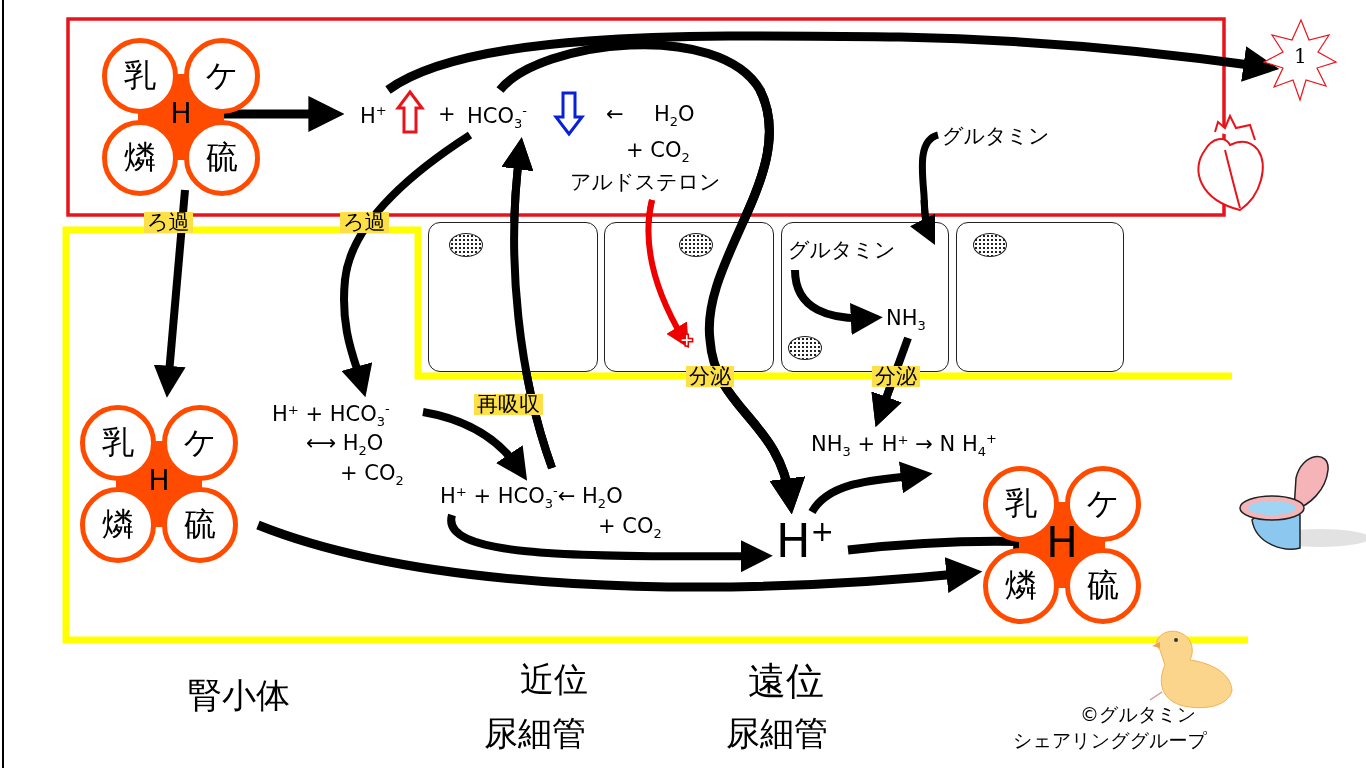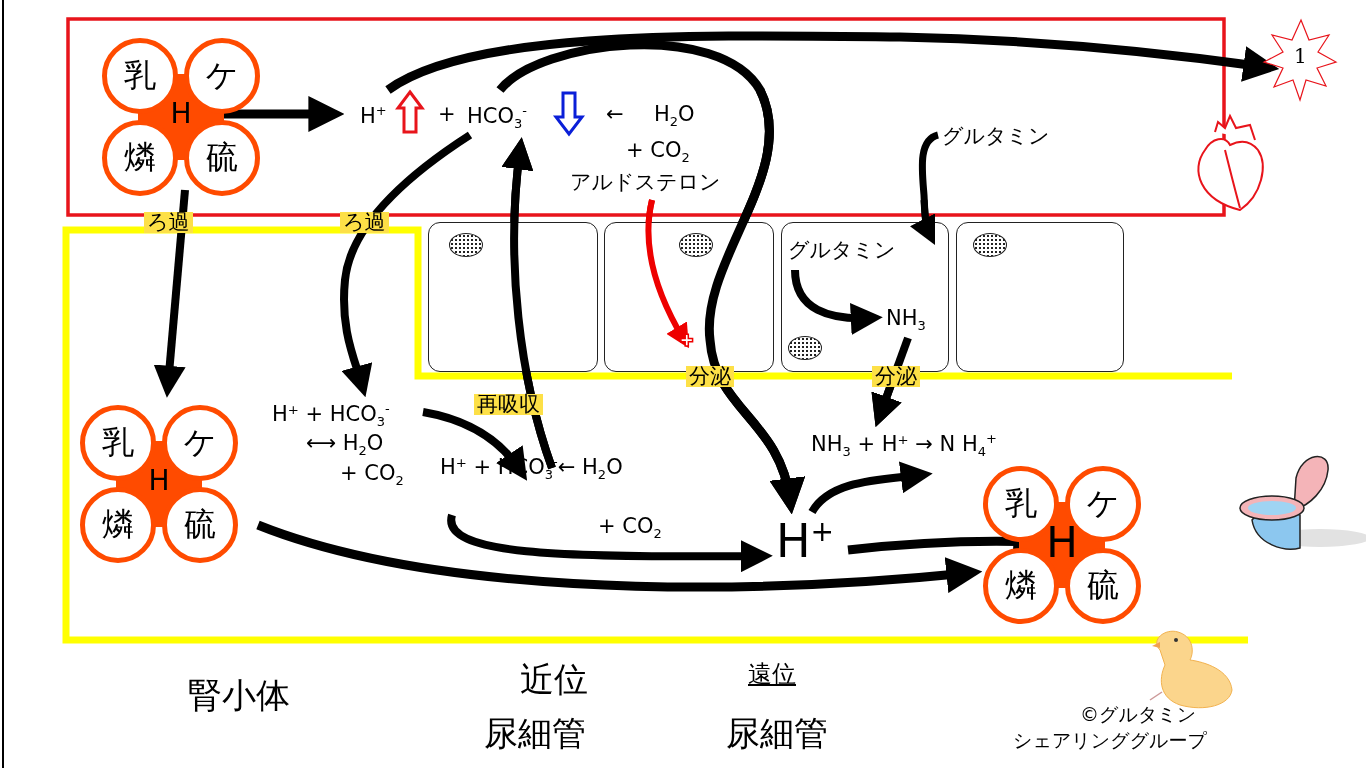--- a/index.html
+++ b/index.html
@@ -187,33 +187,33 @@
 
 <div class="t chem" style="left:272px;top:402px;">
   <span>H⁺ + HCO</span><sub>3</sub><sup>-</sup>
 </div>
 <div class="t chem" style="left:306px;top:433px;">
   <span>⟷ H</span><sub>2</sub><span>O</span>
 </div>
 <div class="t chem" style="left:340px;top:463px;">
   <span>+ CO</span><sub>2</sub>
 </div>
-<div class="t chem" style="left:440px;top:455px;">
+<div class="t chem" style="left:440px;top:484px;">
   <span>H⁺ + HCO</span><sub>3</sub><sup>-</sup><span>← H</span><sub>2</sub><span>O</span>
 </div>
 <div class="t chem" style="left:598px;top:516px;">
   <span>+ CO</span><sub>2</sub>
 </div>
 <div class="t" style="left:776px;top:518px;font-size:46px;">
   <span>H</span><sup style="font-size:28px;">+</sup>
 </div>
 <div class="t chem" style="left:811px;top:432px;">
   <span>NH</span><sub>3</sub><span> + H⁺ → N H</span><sub>4</sub><sup>+</sup>
 </div>
 
 <div class="t big" style="left:188px;top:678px;font-size:34px;">腎小体</div>
 <div class="t big" style="left:520px;top:662px;font-size:34px;">近位</div>
 <div class="t big" style="left:484px;top:716px;font-size:34px;">尿細管</div>
-<div class="t big" style="left:748px;top:662px;font-size:24px;text-decoration:underline;">遠位</div>
+<div class="t big" style="left:748px;top:662px;font-size:38px;">遠位</div>
 <div class="t big" style="left:726px;top:716px;font-size:34px;">尿細管</div>
 
 <div class="t" style="left:1080px;top:705px;font-size:19px;">©グルタミン</div>
 <div class="t" style="left:1013px;top:731px;font-size:19px;">シェアリンググループ</div>
 
 </body></html>

